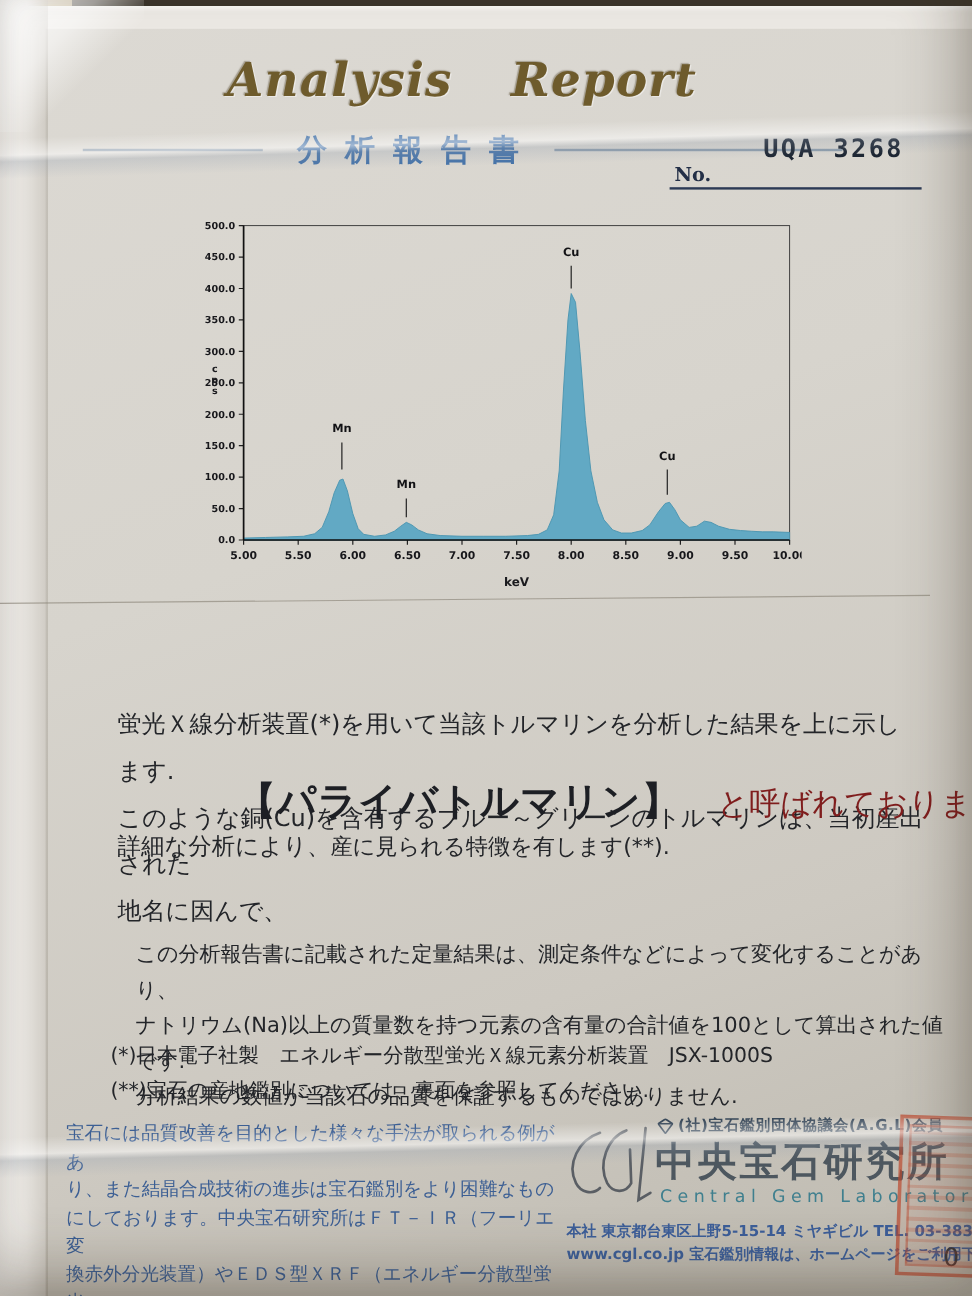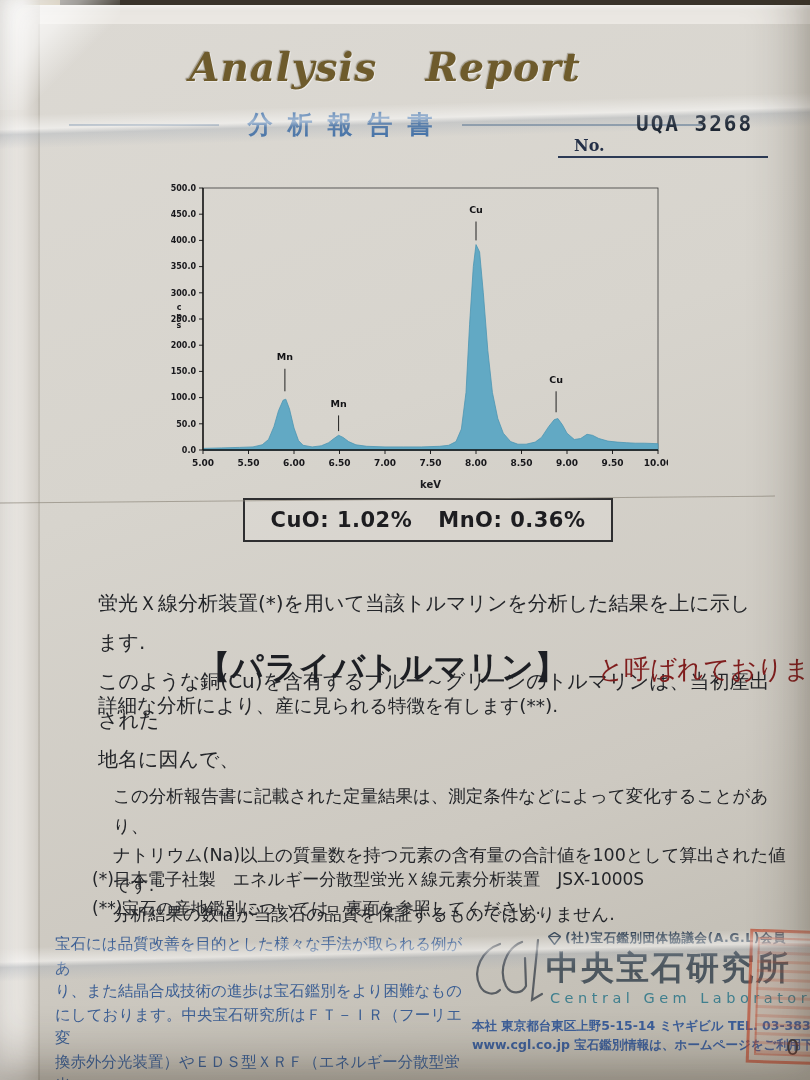--- a/index.html
+++ b/index.html
@@ -25,21 +25,21 @@
   .title-en{position:absolute;left:0;right:40px;top:44px;text-align:center;
     font-family:"DejaVu Serif",serif;font-style:italic;font-weight:bold;font-size:39px;
     color:#6e5b2c;word-spacing:34px;letter-spacing:1px;
     text-shadow:1px 1px 0 rgba(255,255,255,.45), -1px -1px 1px rgba(55,40,10,.35);}
   .title-ja-row{position:absolute;left:0;right:40px;top:108px;display:flex;align-items:center;justify-content:center;gap:14px;}
   .title-ja{font-size:25px;font-weight:bold;color:#4472a8;letter-spacing:15px;text-indent:15px;white-space:nowrap;}
   .rule{height:2px;background:#74899f;opacity:.75;}
   .rule.l{width:150px;} .rule.r{width:240px;}
   .no-block{position:absolute;left:558px;top:112px;width:212px;}
   .no-value{position:absolute;left:78px;top:0;font-family:"DejaVu Sans Mono",monospace;font-size:21px;font-weight:bold;color:#1d2633;letter-spacing:2px;white-space:nowrap;}
-  .no-label{position:absolute;left:16px;top:24px;font-family:"DejaVu Serif",serif;font-size:16px;font-weight:bold;color:#232f47;text-align:right;}
+  .no-label{position:absolute;left:4px;top:24px;font-family:"DejaVu Serif",serif;font-size:16px;font-weight:bold;color:#232f47;text-align:right;}
   .no-underline{position:absolute;left:0;top:44px;width:210px;height:2px;background:#2c3a55;}
 
   
   .chart{position:absolute;left:163px;top:176px;}
   .ytick{font:600 8px "DejaVu Sans",sans-serif;fill:#17171b;}
   .xtick{font:600 9px "DejaVu Sans",sans-serif;fill:#17171b;}
   .peak{font:700 9.5px "DejaVu Sans",sans-serif;fill:#121215;}
   .axis-label{font:600 10px "DejaVu Sans",sans-serif;fill:#1a1a1e;}
   .ylab{font:600 8px "DejaVu Sans",sans-serif;fill:#1a1a1e;}
   .seam-line{position:absolute;left:0;top:499px;width:775px;height:1px;background:#8a8478;opacity:.65;transform:rotate(-.5deg);z-index:5;}
@@ -159,24 +159,20 @@
         <text x="313" y="37.151999999999994" text-anchor="middle" class="peak">Cu</text>
         <line x1="393.08000000000004" y1="215.312" x2="393.08000000000004" y2="236.272" stroke="#222" stroke-width="1"></line>
         <text x="393.08000000000004" y="206.928" text-anchor="middle" class="peak">Cu</text>
         <text x="267.5" y="312" text-anchor="middle" class="axis-label">keV</text>
         <text x="16" y="134" text-anchor="middle" class="ylab">c</text>
         <text x="16" y="143" text-anchor="middle" class="ylab">p</text>
         <text x="16" y="152" text-anchor="middle" class="ylab">s</text>
       </svg>
     <div class="seam-line"></div>
 
-    <div class="results-box">
-      <span>CuO: 1.02%</span>
-      <span>MnO: 0.36%</span>
-    </div>
 
     <div class="para1 jp">蛍光Ｘ線分析装置(*)を用いて当該トルマリンを分析した結果を上に示します.
 このような銅(Cu)を含有するブルー～グリーンのトルマリンは、当初産出された
 地名に因んで、</div>
     <div class="highlight-row">
       <span class="highlight-name">【パライバトルマリン】</span>
       <span class="highlight-suffix">と呼ばれております.</span>
     </div>
     <div class="origin-row">
       <span class="origin-prefix jp">詳細な分析により、</span>

